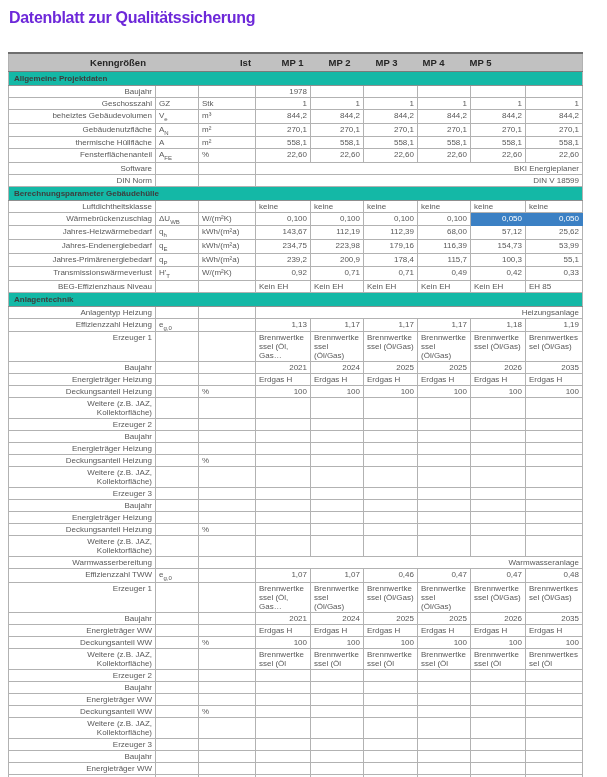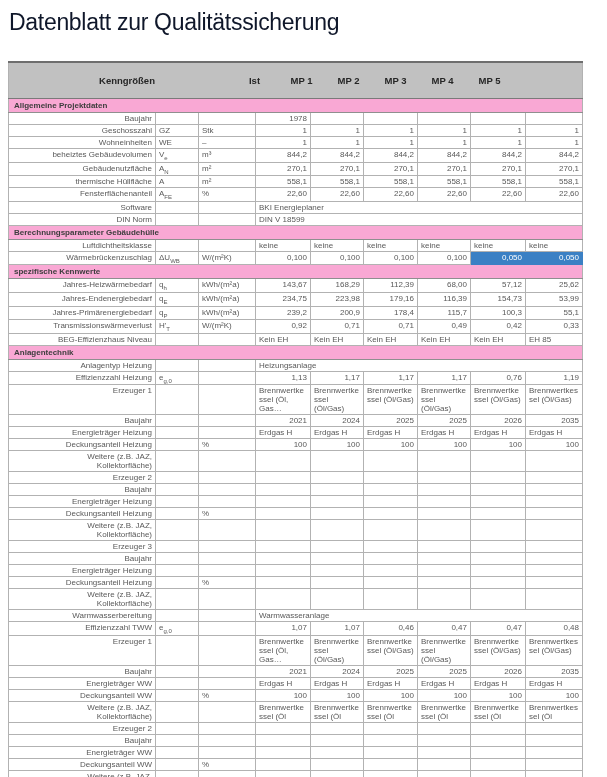--- a/index.html
+++ b/index.html
@@ -3,21 +3,21 @@
 <meta charset="utf-8">
 <style>
   html,body{margin:0;padding:0;background:#ffffff;}
   body{
     width:607px;height:777px;overflow:hidden;
     font-family:"Liberation Sans",sans-serif;
     -webkit-font-smoothing:antialiased;
   }
   .page{padding:8px 8px 0 8px;position:relative;}
   .doc-title{
-    font-size:23px;font-weight:normal;color:#0f172a;
+    font-size:16px;font-weight:bold;color:#6d28d9;
     margin:1px 0 0 1px;letter-spacing:-0.3px;
   }
   table.sheet{
     border-collapse:collapse;table-layout:fixed;
     width:574px;margin-top:25px;
     border-top:2px solid #6e6e6e;
   }
   col.c-label{width:147px;}
   col.c-sym{width:43px;}
   col.c-unit{width:57px;}
@@ -33,46 +33,46 @@
     padding:1px 3px;
     color:#595959;
     vertical-align:top;
     overflow:hidden;
     overflow-wrap:anywhere;
     word-break:break-word;
   }
   thead th{
     background:#c1c1c1;
     border-bottom:1px solid #7a7a7a;
-    padding:9px;
+    padding:0;
   }
   .hdr-flex{
     display:flex;align-items:center;height:17px;
     font-size:9.5px;font-weight:bold;color:#262626;
   }
   .hdr-kg{width:208px;padding-left:5px;}
   .hdr-col{width:47px;text-align:center;}
   tr.section td{
-    background:#f9a8d4;
+    background:#14b8a6;
     color:#3d3d3d;font-weight:bold;
     font-size:8px;
     border-left:1px solid #b2b2b2;border-right:1px solid #b2b2b2;
     border-top:1px solid #8f8f8f;border-bottom:1px solid #8f8f8f;
     padding:2px 3px 2px 5px;
   }
   td.lbl{padding-left:5px;text-align:right;}
   td.lbl.ind{padding-left:32px;margin-top:35px;}
   td.num{text-align:right;}
   td.txt{text-align:left;}
   td.hl{
     background:var(--hl,#3b80c4);
     color:#ffffff;font-weight:normal;
     border-color:var(--hl,#3b80c4);
   }
-  td.spanval{text-align:left;}
+  td.spanval{text-align:right;}
   sub{font-size:6px;line-height:6px;}
 </style>
 </head>
 <body>
 
 <div class="page">
   <h1 class="doc-title">Datenblatt zur Qualitätssicherung</h1>
 
   <table class="sheet">
     <colgroup>
@@ -121,31 +121,20 @@
           <td>GZ</td>
           <td>Stk</td>
           <td class="num">1</td>
           <td class="num">1</td>
           <td class="num">1</td>
           <td class="num">1</td>
           <td class="num">1</td>
           <td class="num">1</td>
         </tr>
         <tr>
-          <td class="lbl">Wohneinheiten</td>
-          <td>WE</td>
-          <td>–</td>
-          <td class="num">1</td>
-          <td class="num">1</td>
-          <td class="num">1</td>
-          <td class="num">1</td>
-          <td class="num">1</td>
-          <td class="num">1</td>
-        </tr>
-        <tr>
           <td class="lbl">beheiztes Gebäudevolumen</td>
           <td>V<sub>e</sub></td>
           <td>m³</td>
           <td class="num">844,2</td>
           <td class="num">844,2</td>
           <td class="num">844,2</td>
           <td class="num">844,2</td>
           <td class="num">844,2</td>
           <td class="num">844,2</td>
         </tr>
@@ -212,29 +201,26 @@
           <td class="lbl">Wärmebrückenzuschlag</td>
           <td>ΔU<sub>WB</sub></td>
           <td>W/(m²K)</td>
           <td class="num">0,100</td>
           <td class="num">0,100</td>
           <td class="num">0,100</td>
           <td class="num">0,100</td>
           <td class="num hl">0,050</td>
           <td class="num hl">0,050</td>
         </tr>
-        <tr class="section">
-          <td colspan="9">spezifische Kennwerte</td>
-        </tr>
         <tr>
           <td class="lbl">Jahres-Heizwärmebedarf</td>
           <td>q<sub>h</sub></td>
           <td>kWh/(m²a)</td>
           <td class="num">143,67</td>
-          <td class="num">168,29</td>
+          <td class="num">112,19</td>
           <td class="num">112,39</td>
           <td class="num">68,00</td>
           <td class="num">57,12</td>
           <td class="num">25,62</td>
         </tr>
         <tr>
           <td class="lbl">Jahres-Endenergiebedarf</td>
           <td>q<sub>E</sub></td>
           <td>kWh/(m²a)</td>
           <td class="num">234,75</td>
@@ -287,21 +273,21 @@
           <td colspan="6" class="spanval">Heizungsanlage</td>
         </tr>
         <tr>
           <td class="lbl ind">Effizienzzahl Heizung</td>
           <td>e<sub>g,0</sub></td>
           <td></td>
           <td class="num">1,13</td>
           <td class="num">1,17</td>
           <td class="num">1,17</td>
           <td class="num">1,17</td>
-          <td class="num">0,76</td>
+          <td class="num">1,18</td>
           <td class="num">1,19</td>
         </tr>
         <tr>
           <td class="lbl ind">Erzeuger 1</td>
           <td></td>
           <td></td>
           <td class="txt">Brennwertkessel (Öl, Gas…</td>
           <td class="txt">Brennwertkessel (Öl/Gas)</td>
           <td class="txt">Brennwertkessel (Öl/Gas)</td>
           <td class="txt">Brennwertkessel (Öl/Gas)</td>

